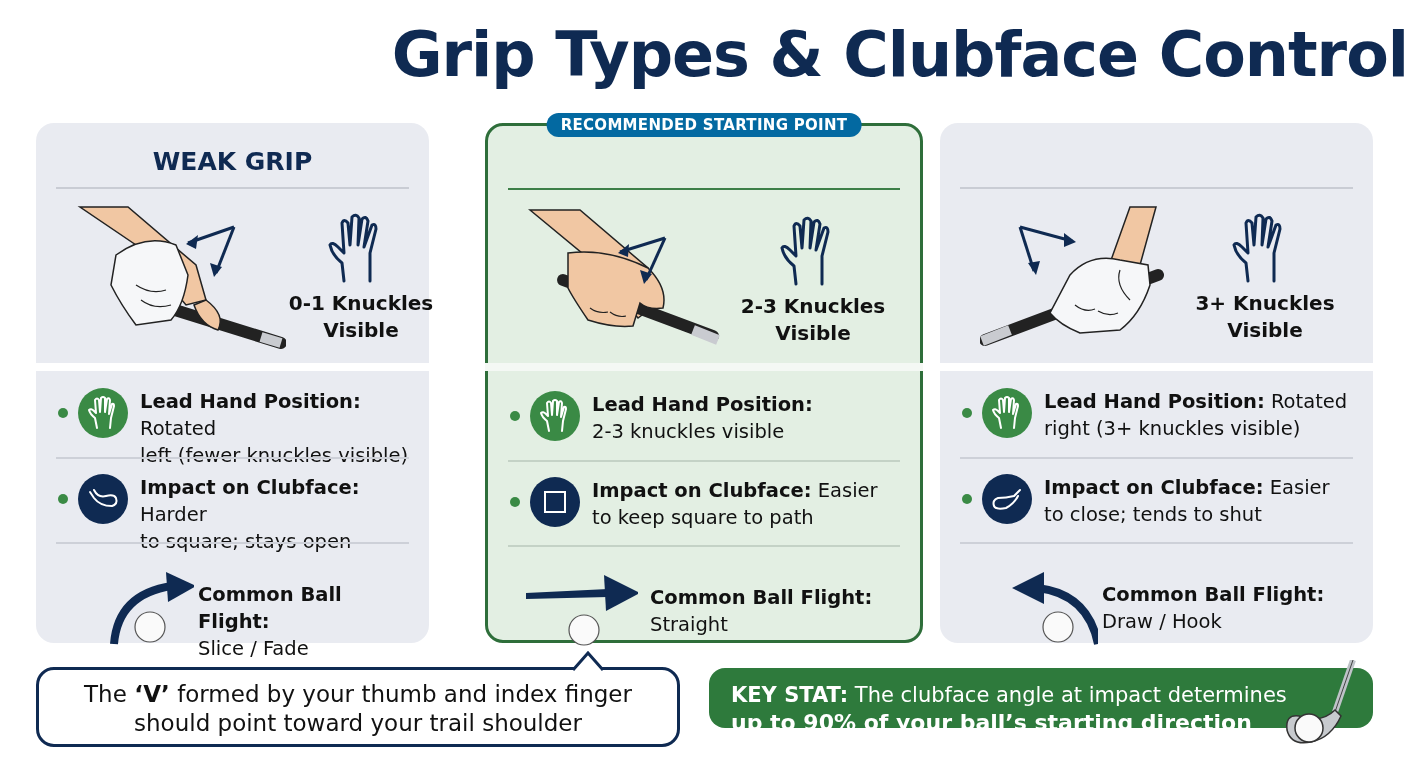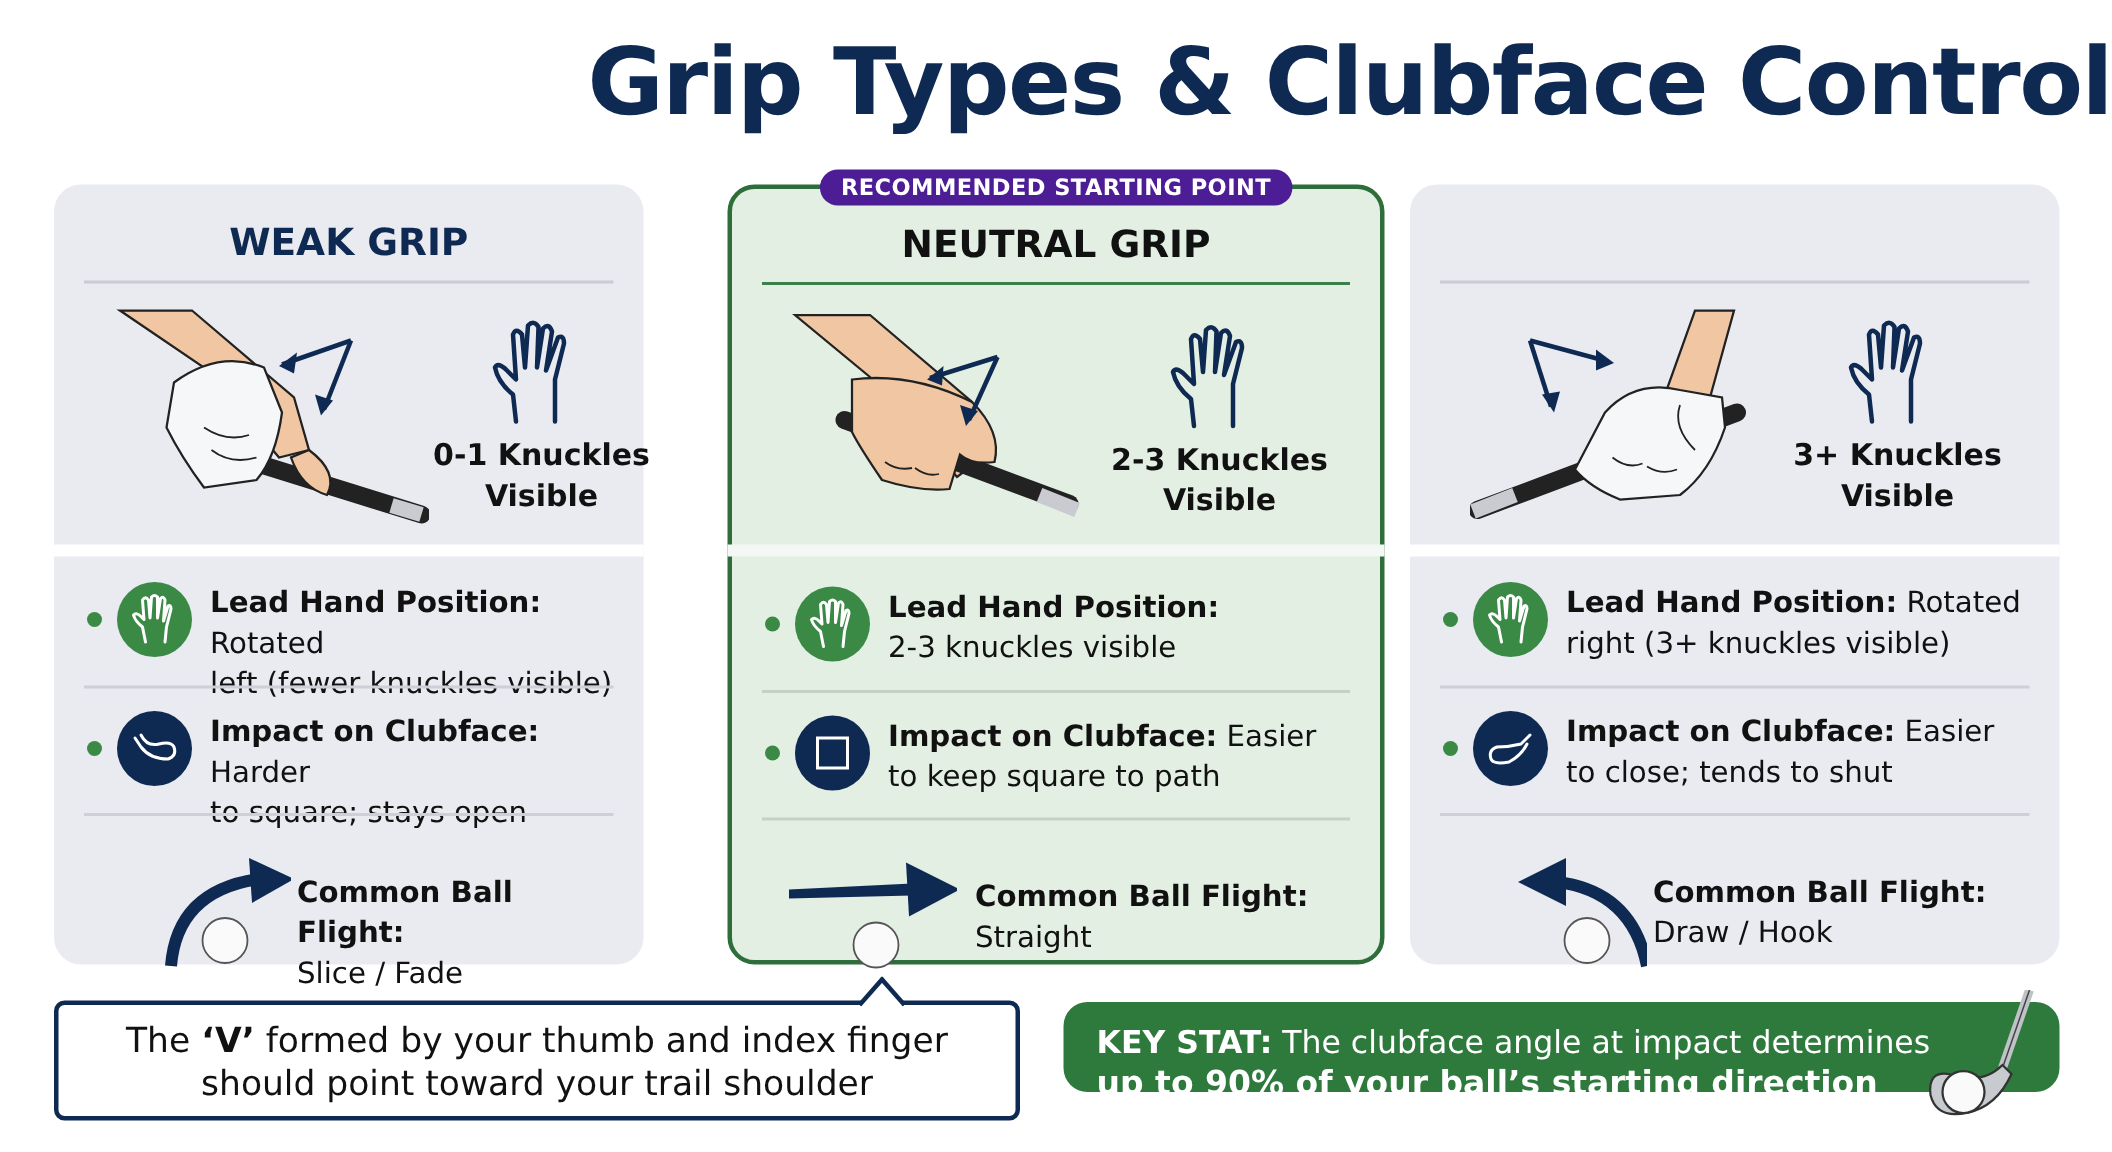--- a/index.html
+++ b/index.html
@@ -23,21 +23,21 @@
   }
 
   .card-top { position: absolute; left: 0; top: 0; width: 100%; height: 240px; }
   .card .split {
     position: absolute; left: 0; top: 240px; width: 100%; height: 8px; background: #ffffff;
   }
   .card.neutral .split { top: 237px; left: -3px; width: calc(100% + 6px); height: 8px; background:#f4f8f4; }
 
   .badge {
     position: absolute; top: -13px; left: 50%; transform: translateX(-50%);
-    background: #4c1d95; color: #fff; font-size: 15px; font-weight: bold;
+    background: #0369a1; color: #fff; font-size: 15px; font-weight: bold;
     padding: 3px 14px; border-radius: 14px; white-space: nowrap; letter-spacing: 0.3px;
   }
 
   .card-title {
     position: absolute; top: 24px; left: 0; width: 100%; text-align: center;
     font-size: 25px; font-weight: bold; color: #0f2a52;
   }
   .card.neutral .card-title { top: 22px; color: #111; }
   .title-rule {
     position: absolute; top: 64px; left: 20px; right: 20px; height: 2px; background: #c9ccd4;
@@ -68,21 +68,21 @@
   .circ.navy { background: #0f2a52; }
   .circ svg { position: absolute; left: 0; top: 0; }
   .row-text { position: absolute; left: 86px; top: 10px; right: 0; font-size: 19.5px; line-height: 27px; color: #111; }
   .row-text b { font-weight: bold; }
 
   .flight-icon { position: absolute; left: 30px; top: 0; width: 110px; height: 90px; }
   .flight-text { position: absolute; left: 144px; top: 17px; font-size: 19.5px; line-height: 27px; }
 
   .tip {
     position: absolute; left: 36px; top: 667px; width: 644px; height: 80px;
-    border: 3px solid #0f2a52; border-radius: 7px; background: #fff;
+    border: 3px solid #0f2a52; border-radius: 18px; background: #fff;
     text-align: center; font-size: 23px; line-height: 29px; padding-top: 10px; color: #111;
   }
   .tip-tail { position: absolute; left: 534px; top: -19px; width: 30px; height: 20px; }
 
   .keystat {
     position: absolute; left: 709px; top: 668px; width: 664px; height: 60px;
     background: #2e7a3c; border-radius: 16px; color: #fff;
     padding: 13px 0 0 22px; font-size: 21px; line-height: 28px;
   }
   .keystat b { font-weight: bold; }
@@ -159,21 +159,20 @@
     <div class="flight-text">
       <b>Common Ball Flight:</b><br>
       <span>Slice / Fade</span>
     </div>
   </div>
 </div>
 
 <div class="card neutral">
   <div class="badge">RECOMMENDED STARTING POINT</div>
   <div class="card-top">
-    <div class="card-title">NEUTRAL GRIP</div>
     <div class="title-rule"></div>
     <svg class="illus" viewBox="0 0 210 150">
       <polygon points="2,2 52,2 120,60 130,95 110,110 60,50" fill="#f1c7a3" stroke="#222" stroke-width="1.5"></polygon>
       <line x1="35" y1="72" x2="185" y2="128" stroke="#222" stroke-width="12" stroke-linecap="round"></line>
       <line x1="165" y1="122" x2="190" y2="132" stroke="#c9cbd0" stroke-width="10"></line>
       <path d="M40,45 Q80,40 120,60 Q140,80 135,100 Q120,102 112,95 L105,118 Q85,120 60,112 Q45,90 40,80 Z" fill="#f1c7a3" stroke="#222" stroke-width="1.5"></path>
       <path d="M62,100 Q70,106 80,104 M82,104 Q90,110 98,108" fill="none" stroke="#222" stroke-width="1.2"></path>
       <line x1="137" y1="30" x2="92" y2="44" stroke="#0f2a52" stroke-width="3"></line>
       <polygon points="90,45 101,36 100,49" fill="#0f2a52"></polygon>
       <line x1="137" y1="30" x2="118" y2="72" stroke="#0f2a52" stroke-width="3"></line>

